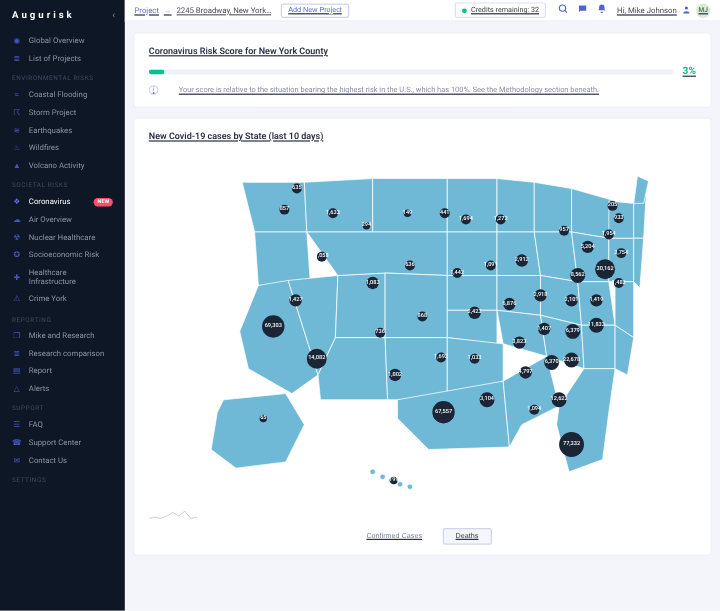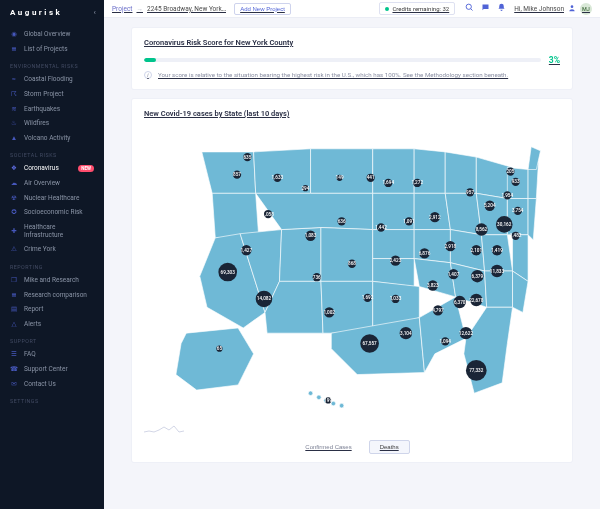--- a/index.html
+++ b/index.html
@@ -69,28 +69,28 @@
   .credits {
     margin-left:auto;
     border:1px solid #dee1f1; font-size:6px; padding:2px 5px; border-radius:2px;
     display:flex; align-items:center; gap:3px; color:#3c3c3c;
   }
   .credits .dot{ width:4px; height:4px; border-radius:50%; background:#00c48c;}
   .top-icons { display:flex; align-items:center; gap:7px; margin-left:6px; }
   .ticon { color:#5063d6; font-size:8px; cursor:pointer; }
   .user { display:flex; align-items:center; gap:4px; margin-left:4px; font-size:6.5px; color:#4a4a4a;}
   .avatar { width:12px; height:12px; border-radius:50%; background:#d9e8d7; color:#5a7f57; font-size:5.5px; font-weight:700; display:flex; align-items:center; justify-content:center;}
-  .content { flex:1; overflow:auto; padding:10px 28px; display:flex; flex-direction:column; gap:10px; }
+  .content { flex:1; overflow:auto; padding:10px 8px; display:flex; flex-direction:column; gap:10px; }
   .card { background:#fff; border-radius:2px; box-shadow:0 0 0 1px #eef0f7; padding:10px 12px; }
   .card-title { font-size:7.5px; font-weight:600; color:#2a2f45; margin-bottom:8px; }
   .score-row { display:flex; align-items:center; gap:8px; margin-bottom:6px;}
   .track { flex:1; height:4px; background:#eef0f7; border-radius:2px; position:relative; overflow:hidden;}
   .fill  { position:absolute; left:0; top:0; bottom:0; background:#00c48c; border-radius:2px; }
   .score-val { color:#00c48c; font-weight:700; font-size:8.5px; }
-  .note { display:flex; gap:6px; align-items:center; font-size:6.2px; color:#8a8fa3;}
+  .note { display:flex; gap:17px; align-items:center; font-size:6.2px; color:#8a8fa3;}
   .note .i { width:8px; height:8px; border-radius:50%; border:1px solid #cfd5ea; color:#8a8fa3; display:flex;align-items:center;justify-content:center; font-size:5.5px; font-style:italic;}
   .map-wrap { position:relative; height:290px; }
   svg.usmap { width:100%; height:100%; }
   .state { fill:#6fb9d6; stroke:#fff; stroke-width:0.6; }
   .bubble { fill:#1a2536; }
   .bubble-label { fill:#fff; font-size:4.5px; text-anchor:middle; dominant-baseline:central; font-weight:500;}
   .spark { width:40px; height:14px; margin-top:4px;}
   .seg { display:flex; gap:6px; justify-content:center; margin-top:4px;}
   .seg button { font-size:6px; border:1px solid transparent; background:transparent; color:#7a7f93; padding:3px 10px; border-radius:2px; cursor:pointer;}
   .seg button.active { border-color:#cfd5ea; background:#f4f6fc; color:#3c3c3c;}

